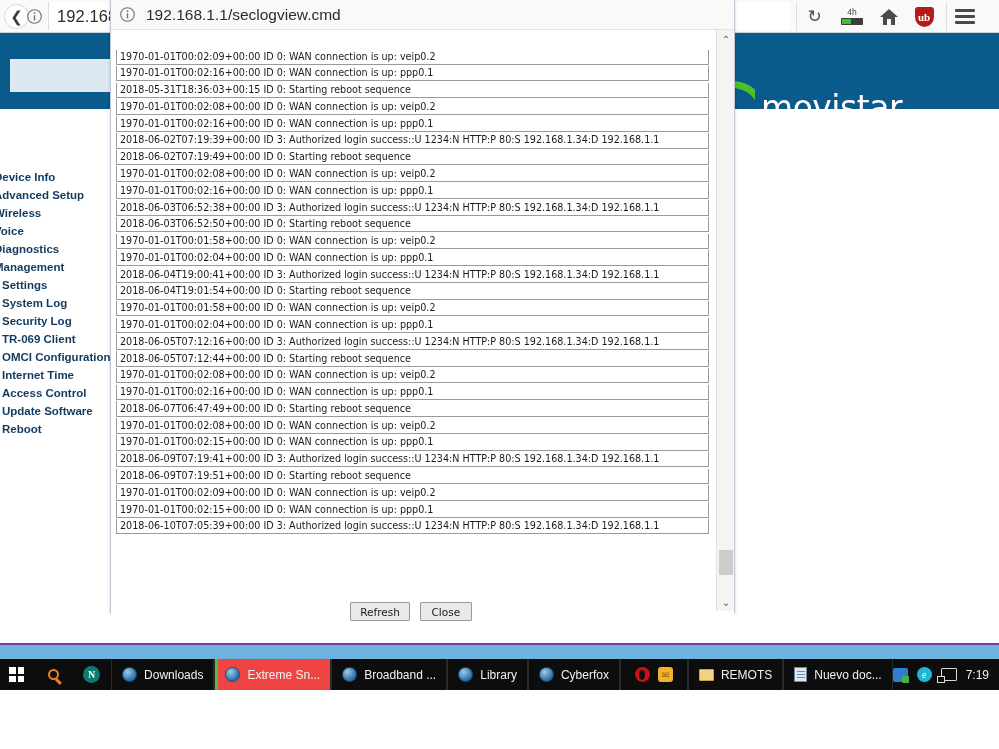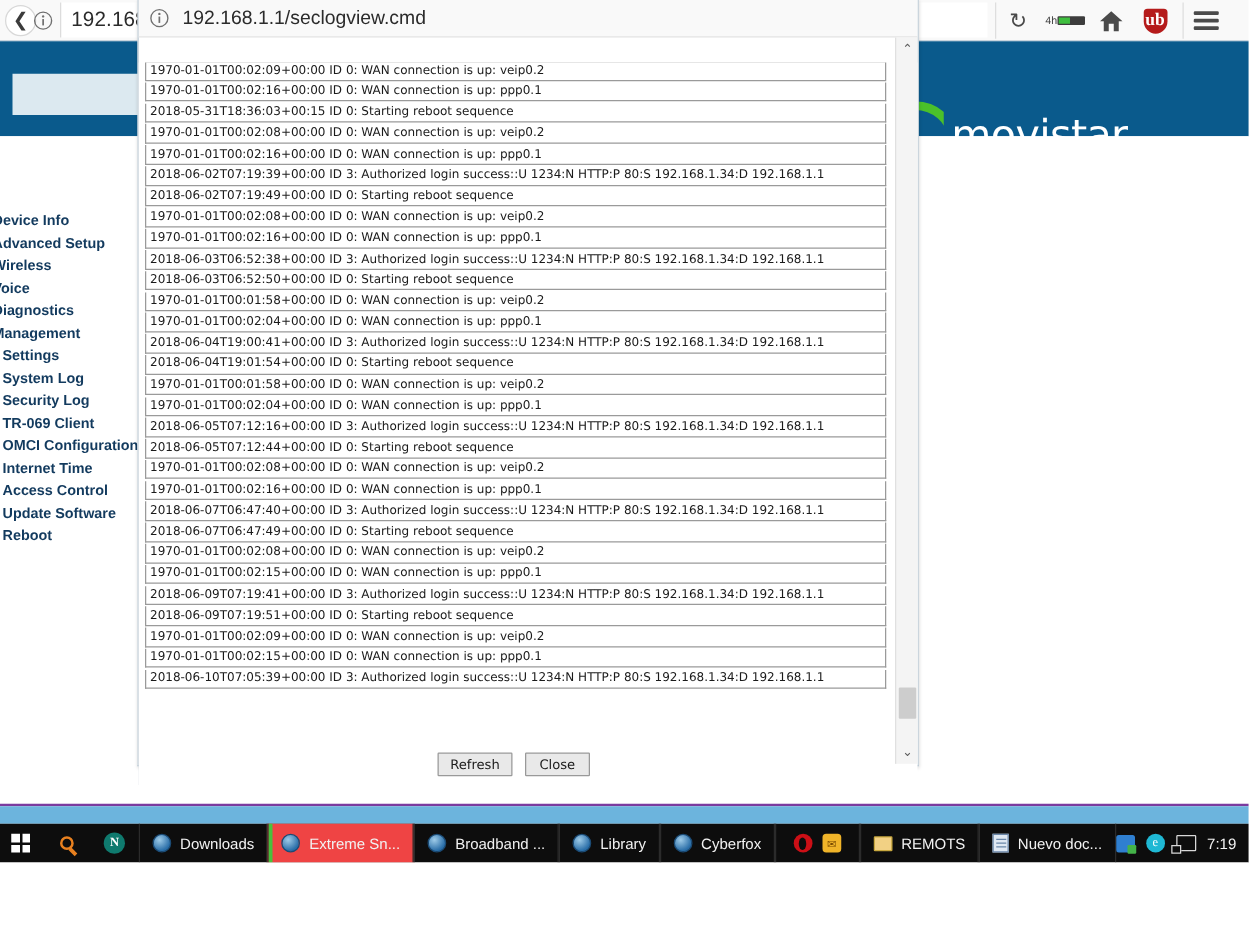--- a/index.html
+++ b/index.html
@@ -53,21 +53,21 @@
     display: flex; align-items: center; justify-content: center;
   }
   #btn-reload { left: 796px; border-left: 1px solid #dedede; }
   #btn-4h     { left: 834px; }
   #btn-home   { left: 871px; }
   #btn-ublock { left: 906px; }
   #btn-menu   { left: 946px; border-left: 1px solid #dedede; }
 
   .reload-glyph { font-size: 17px; color: #4a4a4a; }
   .fourh {
-    display: flex; align-items: center;
+    display: flex; flex-direction: column; align-items: center;
     line-height: 1;
   }
   .fourh-label { font-size: 8.5px; color: #3d3d3d; margin-bottom: 1px; }
   .fourh-bar {
     width: 22px; height: 7px; background: #3d3d3d;
     border-radius: 1px; position: relative;
   }
   .fourh-bar::after {
     content: ""; position: absolute; left: 1px; top: 1px;
     width: 9px; height: 5px; background: #3fbf3f;
@@ -75,21 +75,21 @@
   .hamburger { width: 20px; }
   .hamburger span {
     display: block; height: 2.6px; background: #4a4a4a;
     margin: 3.2px 0; border-radius: 1px;
   }
   .ublock-shield {
     width: 19px; height: 20px;
     background: #b51b1b;
     border-radius: 3px 3px 50% 50%;
     display: flex; align-items: center; justify-content: center;
-    color: #ffffff; font-size: 14px; font-weight: bold;
+    color: #ffffff; font-size: 11px; font-weight: bold;
     font-family: "Liberation Serif", serif;
   }
 
   
   #router-page {
     position: absolute; left: 0; top: 33px;
     width: 999px; height: 595px;
     background: #ffffff;
   }
   #router-header {
@@ -535,23 +535,20 @@
           <div class="log-row">
             <span class="log-text">2018-06-05T07:12:44+00:00 ID 0: Starting reboot sequence</span>
           </div>
           <div class="log-row">
             <span class="log-text">1970-01-01T00:02:08+00:00 ID 0: WAN connection is up: veip0.2</span>
           </div>
           <div class="log-row">
             <span class="log-text">1970-01-01T00:02:16+00:00 ID 0: WAN connection is up: ppp0.1</span>
           </div>
           <div class="log-row">
-            <span class="log-text">2018-06-07T06:47:40+00:00 ID 3: Authorized login success::U 1234:N HTTP:P 80:S 192.168.1.34:D 192.168.1.1</span>
-          </div>
-          <div class="log-row">
             <span class="log-text">2018-06-07T06:47:49+00:00 ID 0: Starting reboot sequence</span>
           </div>
           <div class="log-row">
             <span class="log-text">1970-01-01T00:02:08+00:00 ID 0: WAN connection is up: veip0.2</span>
           </div>
           <div class="log-row">
             <span class="log-text">1970-01-01T00:02:15+00:00 ID 0: WAN connection is up: ppp0.1</span>
           </div>
           <div class="log-row">
             <span class="log-text">2018-06-09T07:19:41+00:00 ID 3: Authorized login success::U 1234:N HTTP:P 80:S 192.168.1.34:D 192.168.1.1</span>

